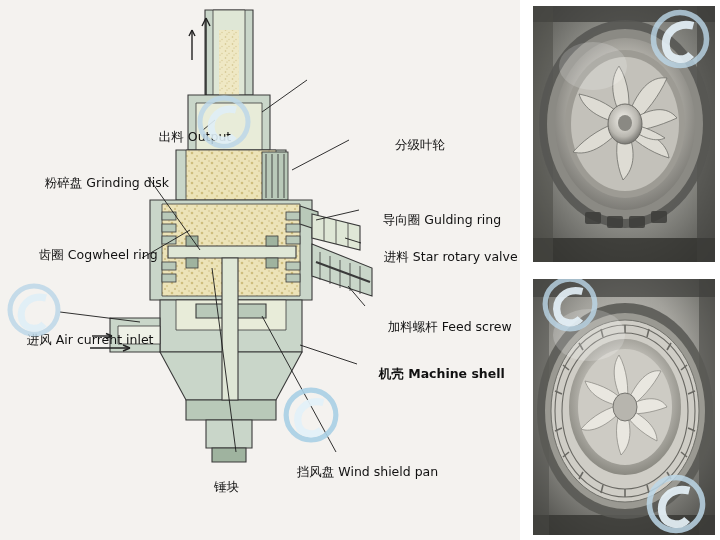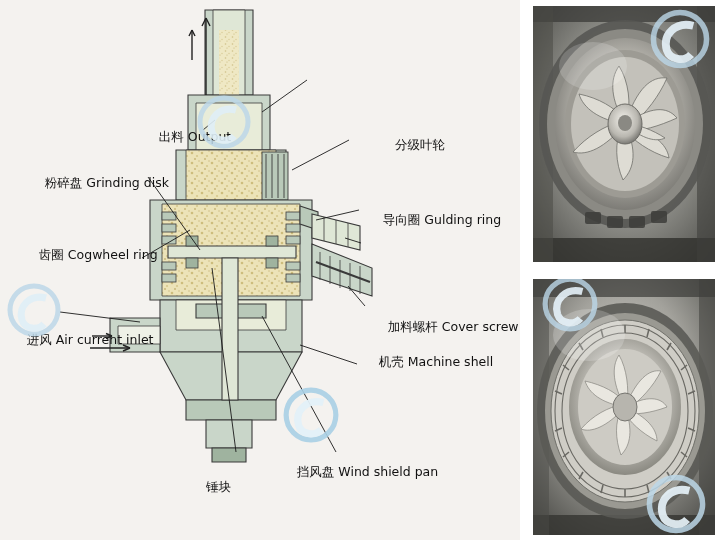--- a/index.html
+++ b/index.html
@@ -221,35 +221,38 @@
     </div>
 
     <div class="callout" style="left:18px; top:231px;">
       <span class="cn">齿圈 Cogwheel ring</span>
     </div>
 
     <div class="callout" style="left:362px; top:196px;">
       <span class="cn">导向圈 Gulding ring</span>
     </div>
 
+    <div class="callout" style="left:363px; top:233px;">
+      <span class="cn">进料 Star rotary valve</span>
+    </div>
 
     <div class="callout" style="left:6px; top:316px;text-align:right;">
       <span class="cn">进风 Air current inlet</span>
     </div>
 
     <div class="callout" style="left:367px; top:303px;">
-      <span class="cn">加料螺杆 Cover screw</span>
-    </div>
-
-    <div class="callout" style="left:358px; top:338px;">
+      <span class="cn">加料螺杆 Feed screw</span>
+    </div>
+
+    <div class="callout" style="left:358px; top:350px;font-weight:bold;">
       <span class="cn">机壳 Machine shell</span>
     </div>
 
     <div class="callout" style="left:196px; top:448px; text-align:left;">
-      <div class="cn" style="margin-left:10px;">锤块</div>
+      <div class="cn" style="margin-left:18px;">锤块</div>
       
     </div>
 
     <div class="callout" style="left:276px; top:448px;">
       <span class="cn">挡风盘 Wind shield pan</span>
     </div>
 
     <svg class="wm" style="left:196px; top:94px;" width="56" height="56" viewBox="0 0 56 56">
       <circle cx="28" cy="28" r="24" fill="none" stroke="#bcd7e8" stroke-width="5" opacity="0.85"></circle>
       <path d="M40,16 C24,12 12,24 16,38 C19,47 32,49 38,42" fill="none" stroke="#dfeef6" stroke-width="7" opacity="0.9"></path>

